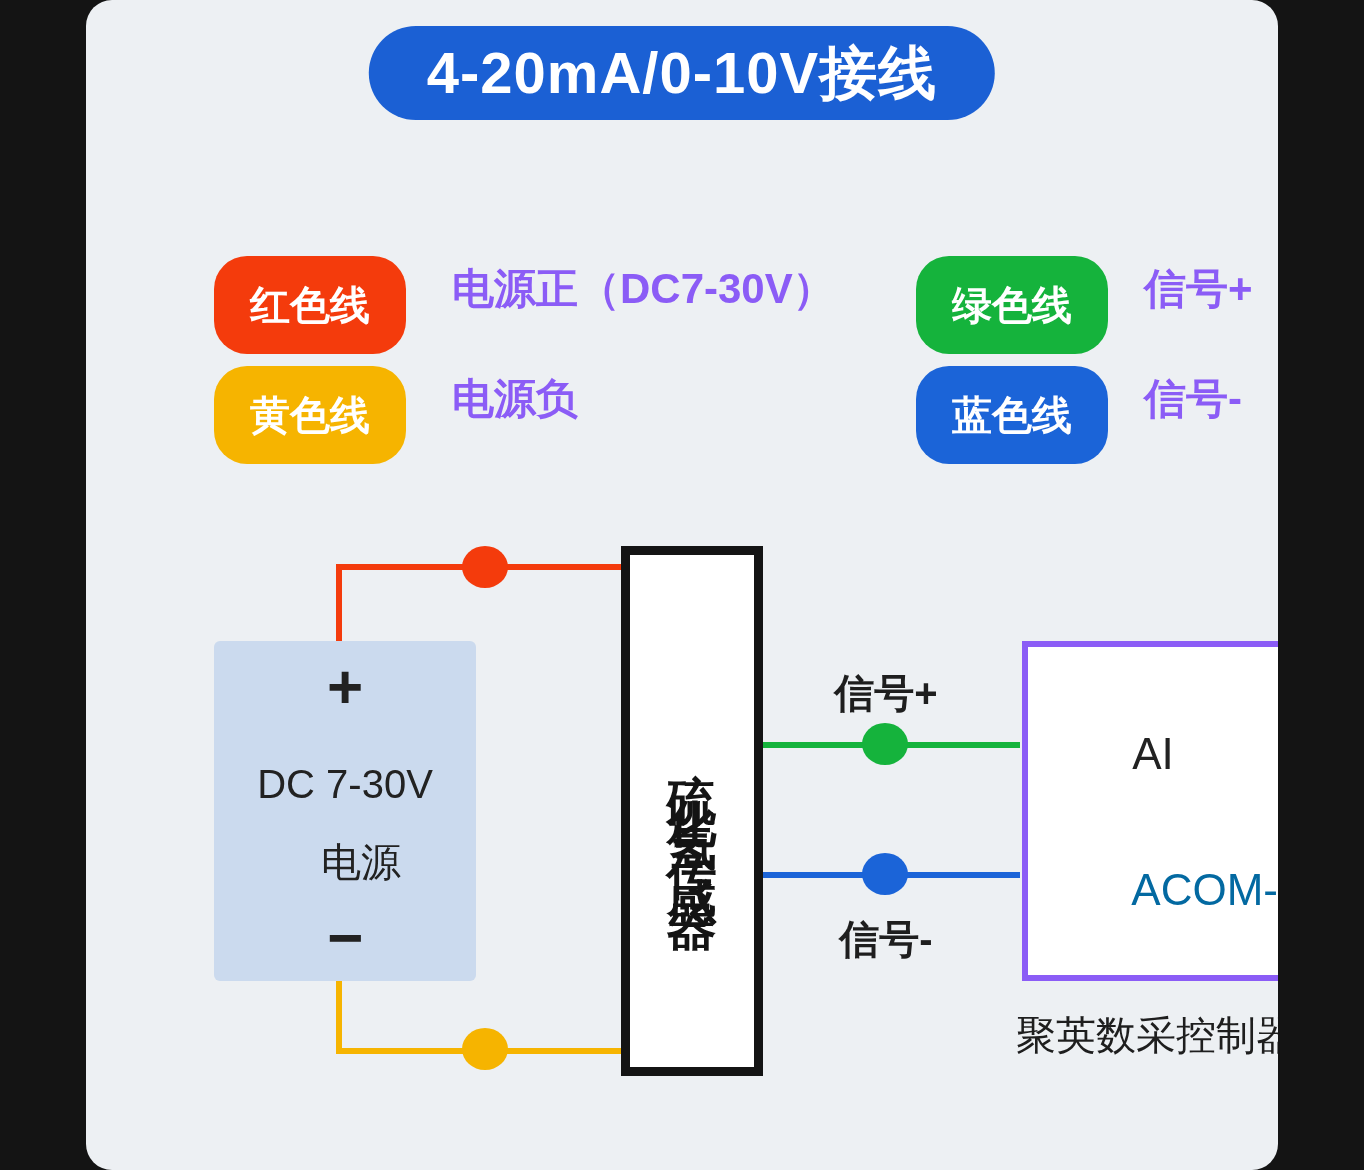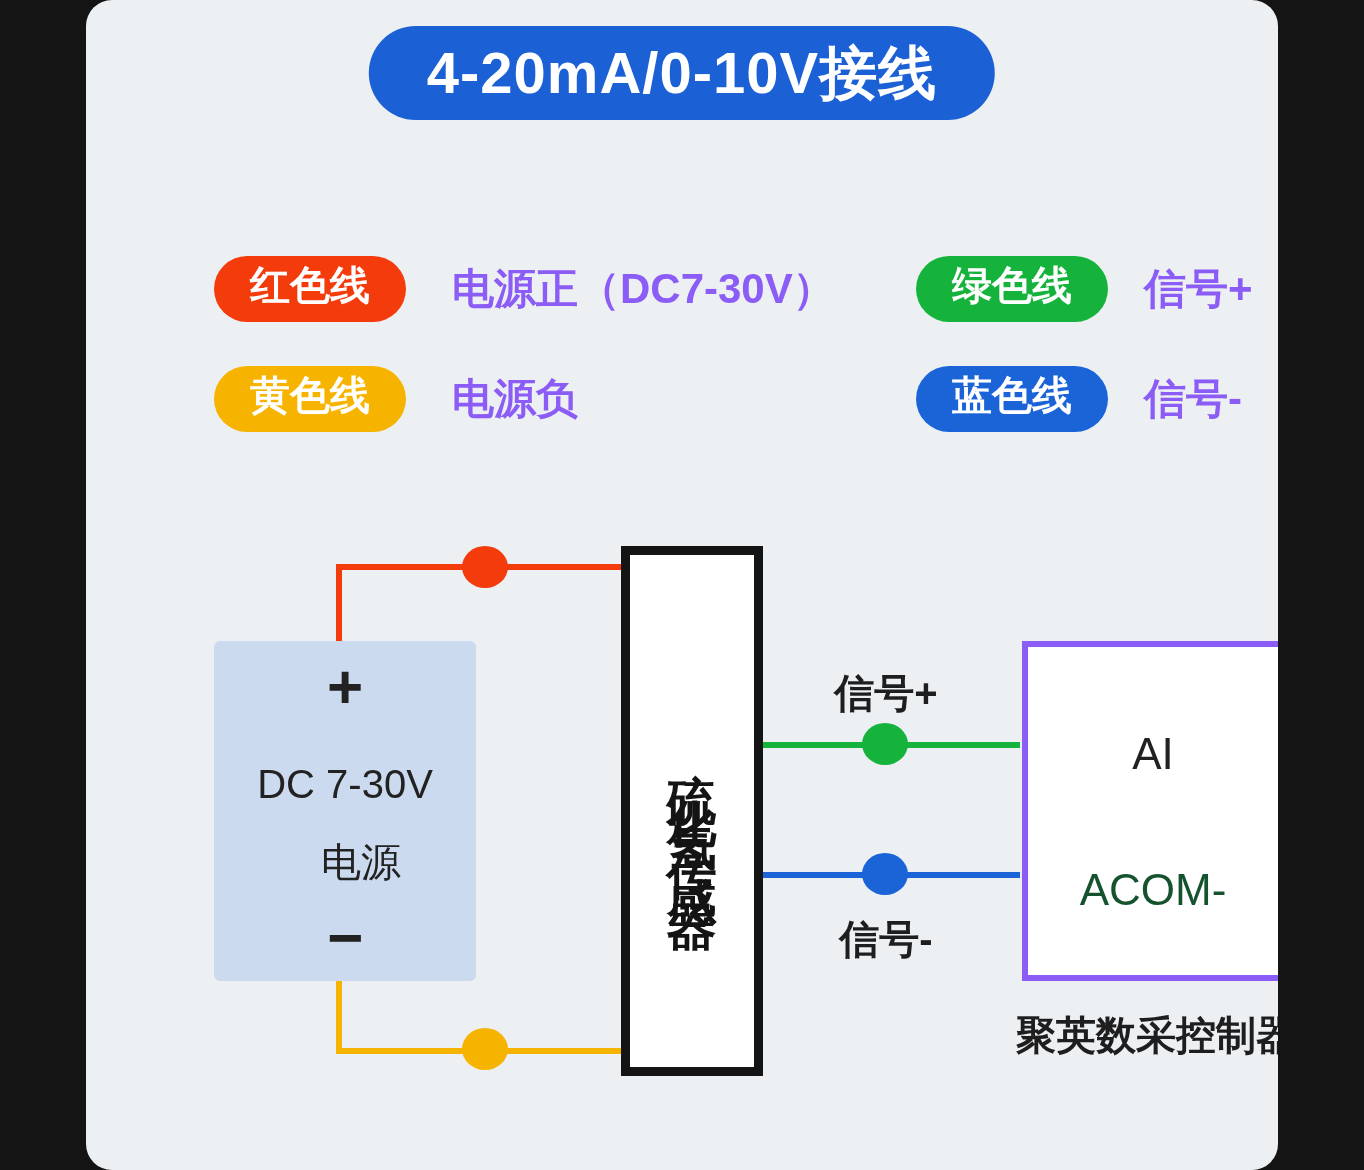--- a/index.html
+++ b/index.html
@@ -10,24 +10,23 @@
   }
   
   .title-pill{
     position:absolute;top:26px;left:50%;transform:translateX(-50%);
     height:94px;line-height:94px;padding:0 58px;border-radius:47px;
     color:#fff;font-size:58px;font-weight:700;white-space:nowrap;
     letter-spacing:1px;
   }
   
   .legend-pill{
-    position:absolute;height:66px;line-height:66px;padding:0 36px;
+    position:absolute;height:66px;line-height:66px;padding:16px 36px;
     border-radius:33px;color:#fff;font-size:40px;font-weight:700;
     white-space:nowrap;
-    font-family:Liberation Mono, monospace;
   }
   .legend-desc{
     position:absolute;height:66px;line-height:66px;
     font-size:42px;font-weight:700;color:#8b5cf6;white-space:nowrap;
   }
   .row1{top:256px;} .row2{top:366px;}
   .col1-pill{left:128px;} .col1-desc{left:366px;}
   .col2-pill{left:830px;} .col2-desc{left:1058px;}
   
   .power-box{
@@ -62,26 +61,26 @@
   }
   .controller-box{
     position:absolute;left:936px;top:641px;width:262px;height:340px;
     background:#ffffff;border:6px solid #8b5cf6;box-sizing:border-box;
   }
   .controller-box .port-top{
     position:absolute;top:82px;left:0;width:100%;text-align:center;
     font-size:44px;font-weight:500;color:#222;
   }
   .controller-box .port-bottom{
-    position:absolute;top:218px;left:0;width:100%;text-align:center;
-    font-size:44px;font-weight:500;color:#14532d;
+    position:absolute;top:218px;left:0;width:100%;text-align:right;
+    font-size:44px;font-weight:500;color:#0369a1;
   }
   .controller-caption{
     position:absolute;left:905px;top:1008px;width:330px;text-align:center;
-    font-size:40px;font-weight:700;color:#1e1e1e;white-space:nowrap;
+    font-size:40px;font-weight:400;color:#1e1e1e;white-space:nowrap;
   }
   
   .wire{position:absolute;}
   .wire-red-v{left:250px;top:566px;width:6px;height:80px;}
   .wire-red-h{left:250px;top:564px;width:290px;height:6px;}
   .wire-yellow-v{left:250px;top:978px;width:6px;height:76px;}
   .wire-yellow-h{left:250px;top:1048px;width:290px;height:6px;}
   .wire-green-h{left:672px;top:742px;width:262px;height:6px;}
   .wire-blue-h{left:672px;top:872px;width:262px;height:6px;}
   .dot{position:absolute;width:46px;height:42px;border-radius:50%;}

